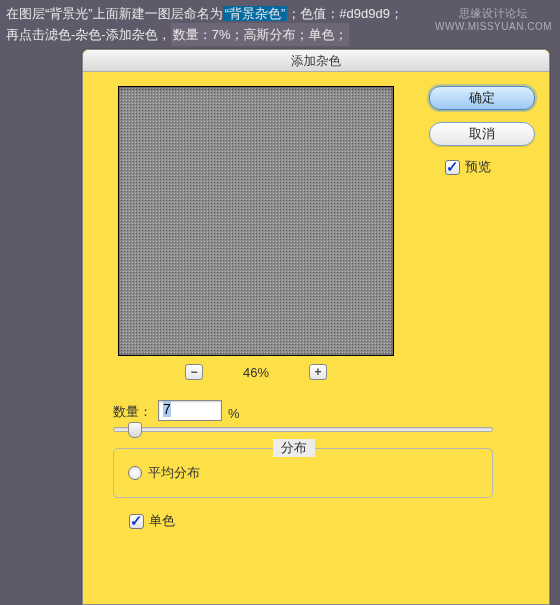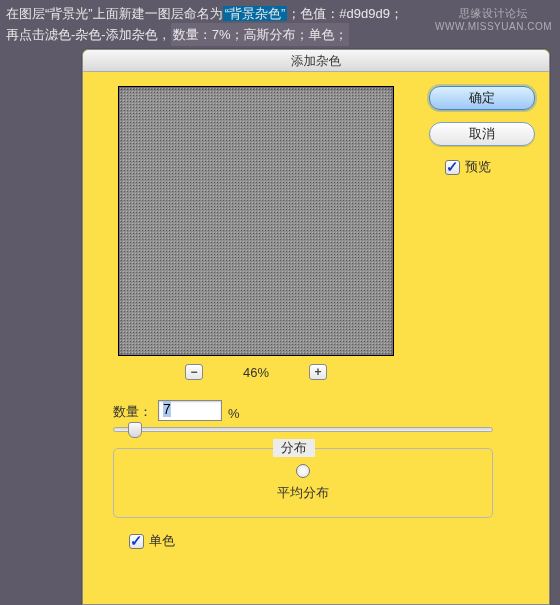--- a/index.html
+++ b/index.html
@@ -191,21 +191,21 @@
       position: relative;
     }
     .fieldset-legend {
       position: absolute;
       top: -10px; left: 42%;
       background: #ececec;
       padding: 0 8px;
       font-size: 13px;
       color: #333;
     }
-    .radio-row { display: flex; align-items: center; gap: 6px; margin: 5px 0; color:#333;flex-direction:column;}
+    .radio-row { display: flex; align-items: center; gap: 6px; margin: 5px 0; color:#333;}
     .radio {
       width: 14px; height: 14px;
       border: 1px solid #777;
       border-radius: 50%;
       background: radial-gradient(#fff,#e2e2e2);
       position: relative;
     }
     .radio.checked::after {
       content: "";
       position: absolute;

